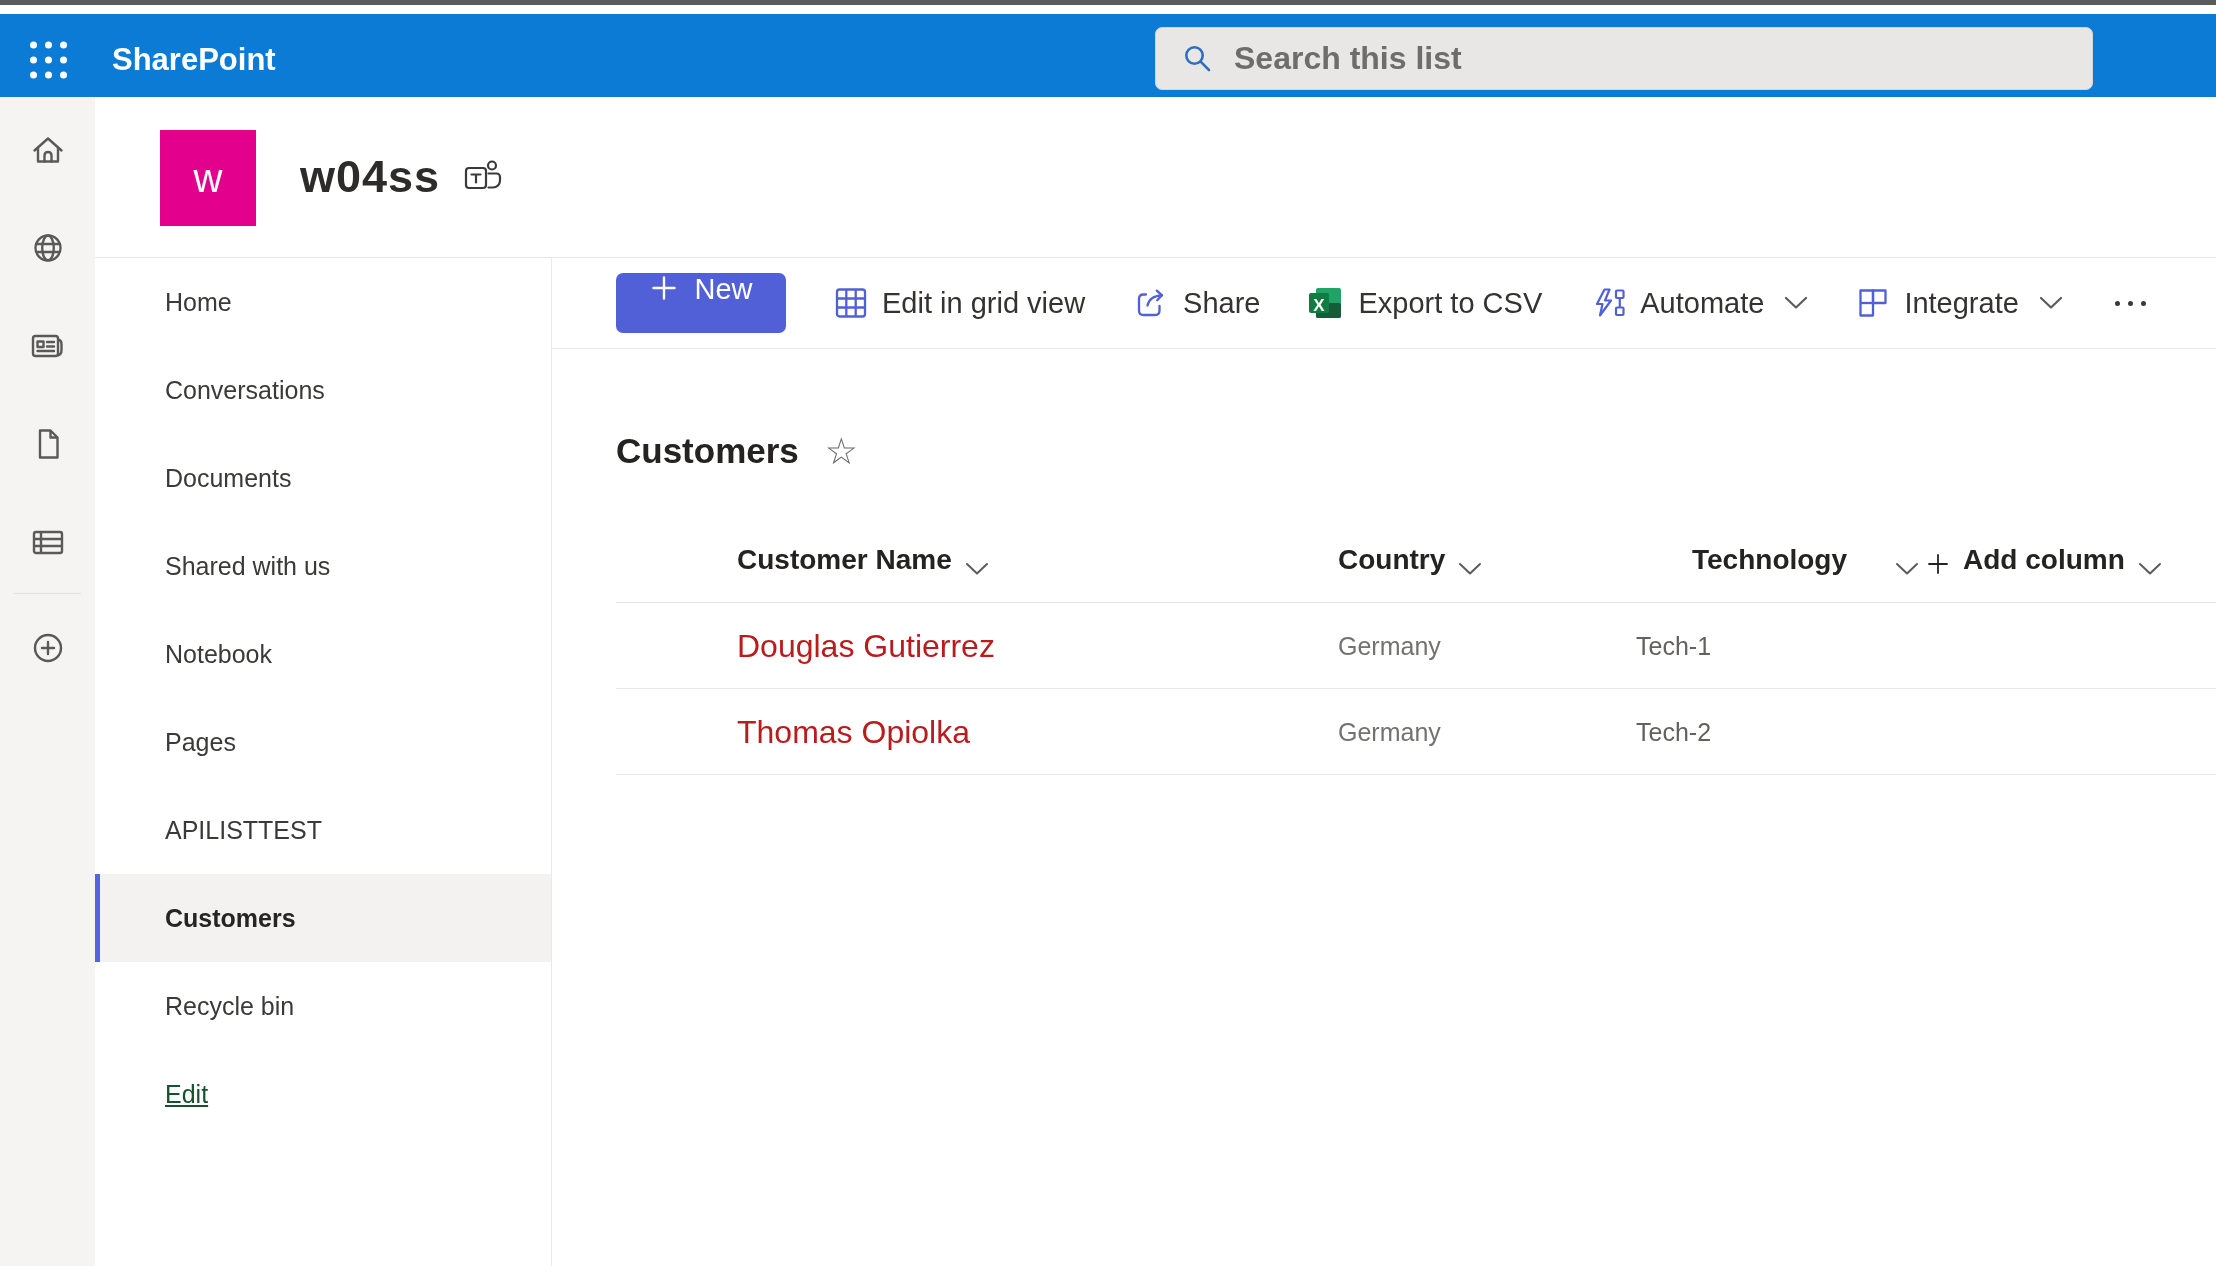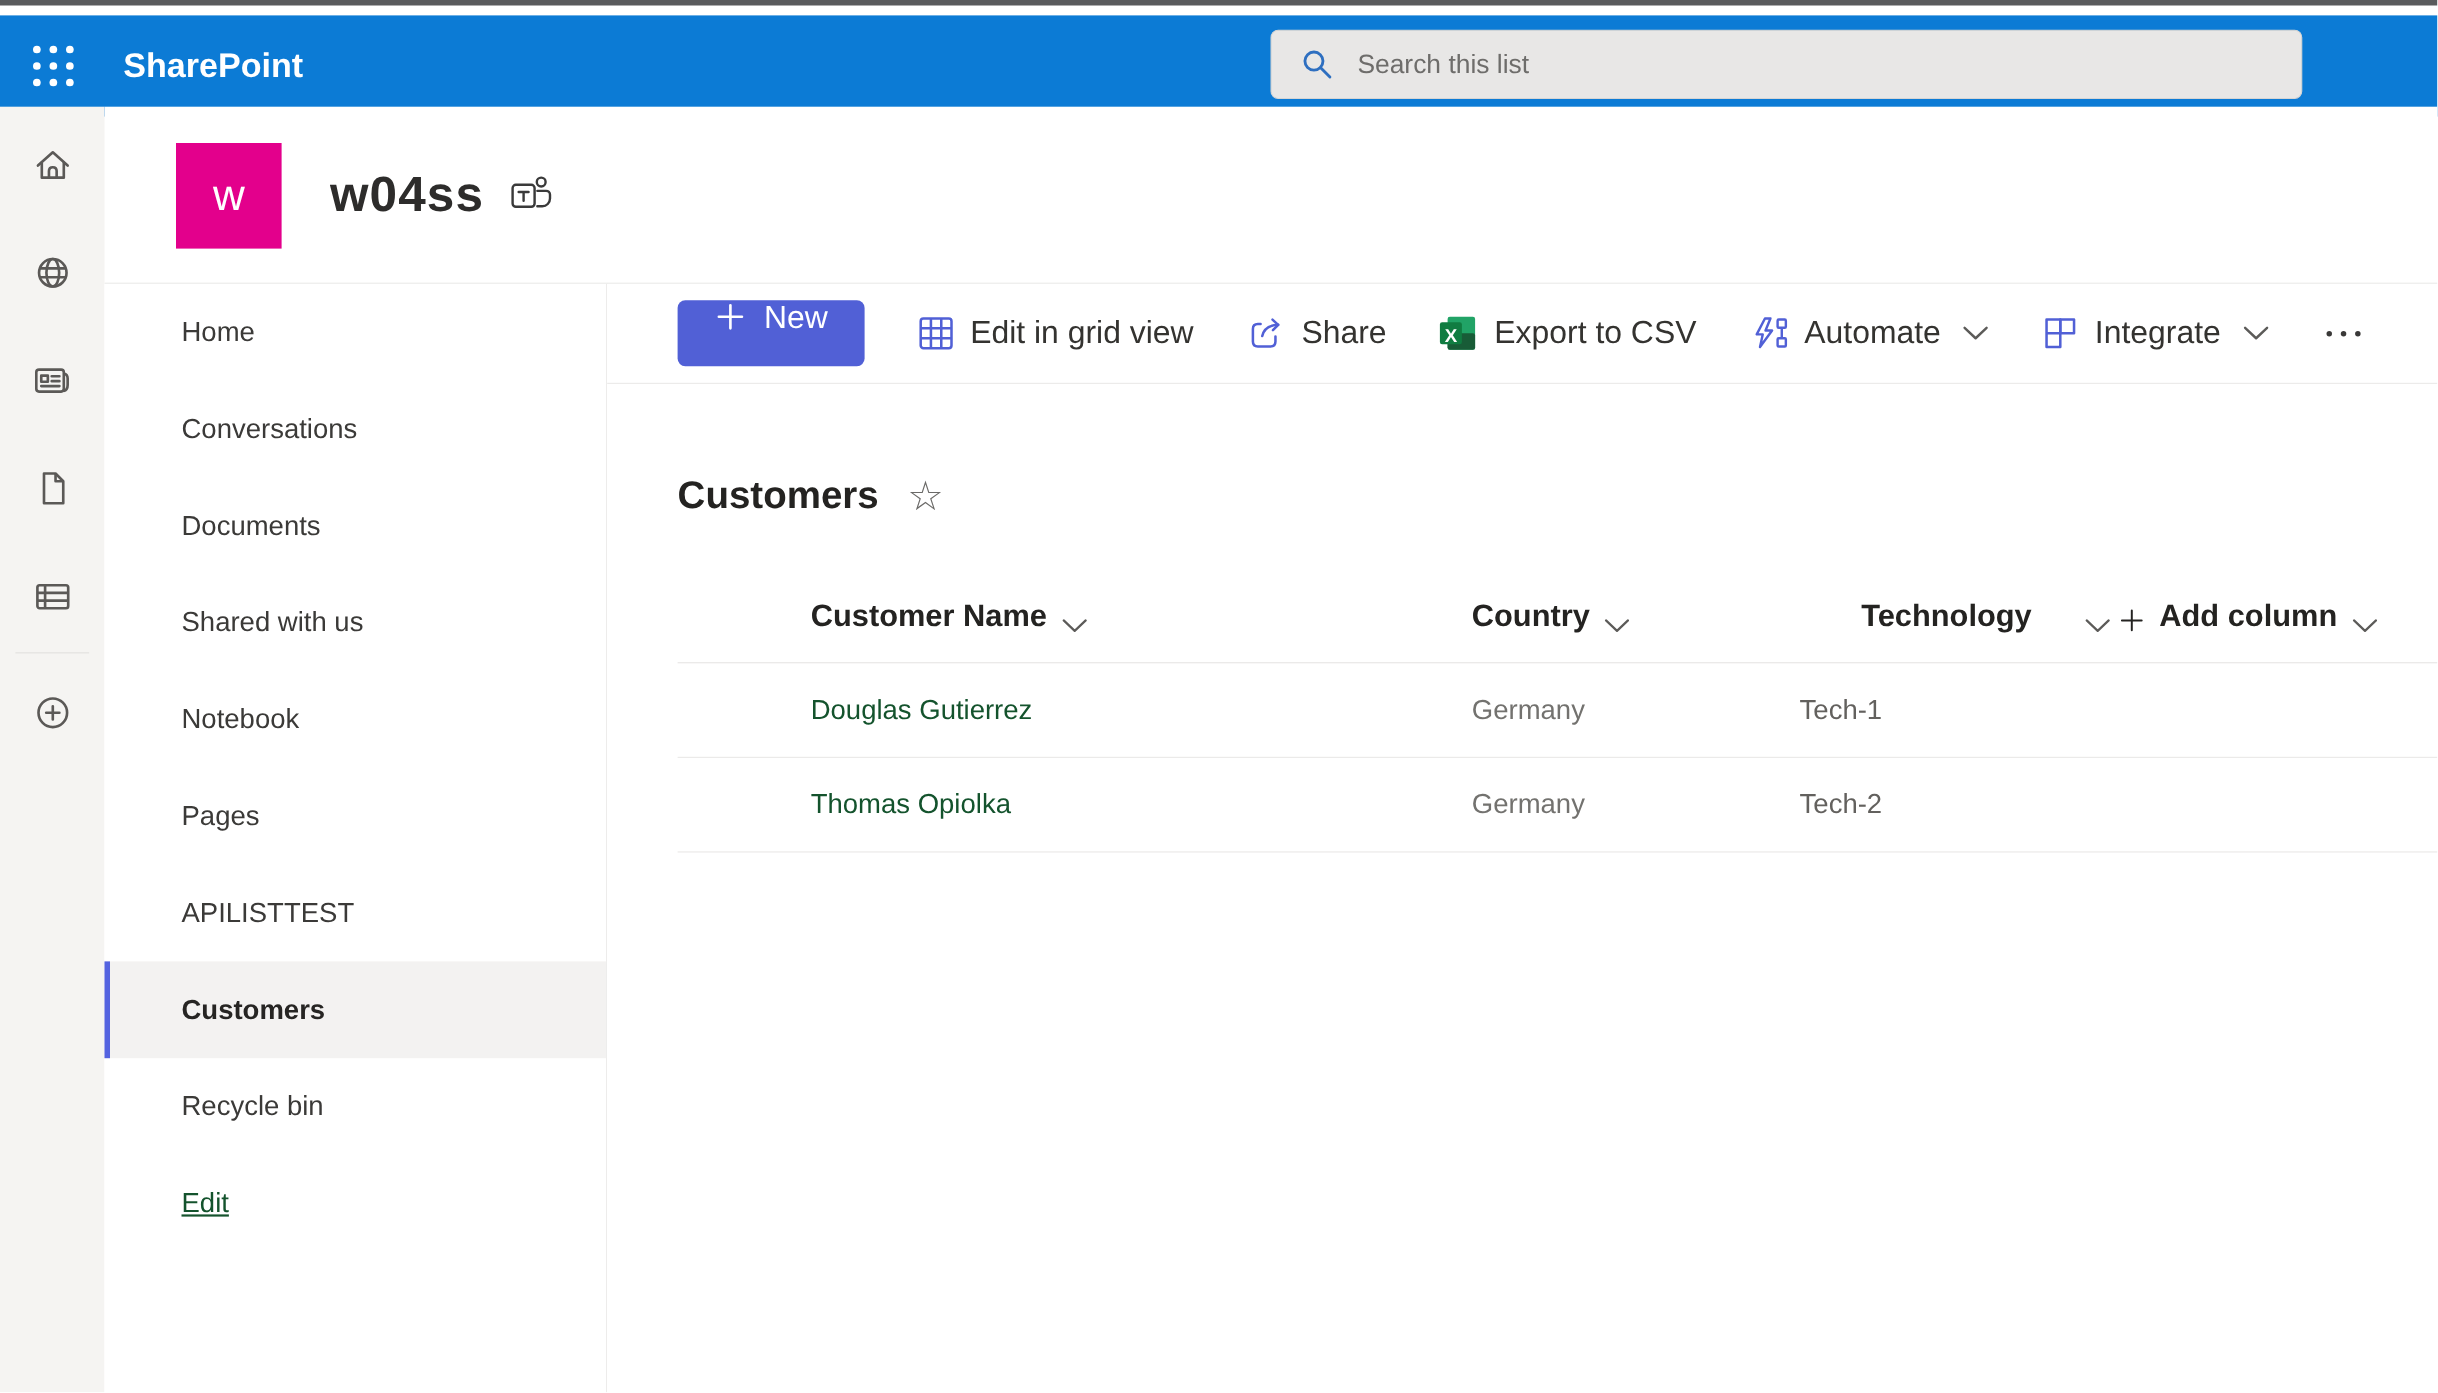--- a/index.html
+++ b/index.html
@@ -16,21 +16,21 @@
   .waffle{ position:absolute; left:30px; top:50%; transform:translateY(-50%);
     display:grid; grid-template-columns:repeat(3,7px); grid-template-rows:repeat(3,7px); gap:8px; cursor:pointer;}
   .waffle span{ width:7px; height:7px; border-radius:50%; background:#fff; }
   .app-name{ position:absolute; left:112px; top:50%; transform:translateY(-50%);
     color:#fff; font-size:31px; font-weight:700; cursor:pointer; }
   .search-box{ position:absolute; left:1155px; top:13px; width:938px; height:63px;
     background:#e8e7e6; border:1px solid #d6d5d4; border-radius:7px;
     display:flex; align-items:center; padding-left:26px; }
   .search-box svg{ flex:0 0 auto; }
   .search-box input{ border:none; background:transparent; outline:none; margin-left:20px;
-    font-size:24px; color:#444; width:800px; font-family:inherit; }
+    font-size:32px; color:#444; width:800px; font-family:inherit;font-weight:bold; }
   .search-box input::placeholder{ color:#6e6d6b; opacity:1; }
 
   
   .site-header{ position:absolute; left:95px; top:97px; right:0; height:161px;
     background:#fff; border-bottom:1px solid #e7e6e5; }
   .site-logo{ position:absolute; left:65px; top:33px; width:96px; height:96px; background:#e3008c;
     color:#fff; font-size:40px; display:flex; align-items:center; justify-content:center; cursor:pointer; }
   .site-title-row{ position:absolute; left:205px; top:0; height:160px; display:flex; align-items:center; gap:22px; }
   .site-title{ font-size:45px; font-weight:700; color:#2d2c2b; letter-spacing:1px; cursor:pointer; }
 
@@ -65,21 +65,21 @@
   .list-title{ font-size:35px; font-weight:700; color:#242321; }
   .fav-star{ font-size:37px; color:#6b6a68; cursor:pointer; line-height:1; }
 
   .table{ margin-top:44px; width:1600px; }
   .thead{ position:relative; height:85px; border-bottom:1px solid #e6e5e4; }
   .th{ position:absolute; top:50%; transform:translateY(-50%); display:flex; align-items:flex-end; gap:13px;
     font-size:28px; font-weight:700; color:#242321; cursor:pointer; }
   .th-name{ left:121px; } .th-country{ left:722px; } .th-tech{ left:1076px;gap:48px; } .th-add{ left:1310px; }
   .trow{ position:relative; height:86px; border-bottom:1px solid #e9e8e7; cursor:pointer; }
   .td{ position:absolute; top:50%; transform:translateY(-50%); }
-  .td-name{ left:121px; font-size:25px; color:#14532d; }
+  .td-name{ left:121px; font-size:32px; color:#b91c1c; }
   .td-country{ left:722px; font-size:25px; color:#73726f; }
   .td-tech{ left:1020px; font-size:25px; color:#63615e; }
 </style>
 </head>
 <body>
 
 <div class="screen">
 
   <div class="top-strip"></div>
 

